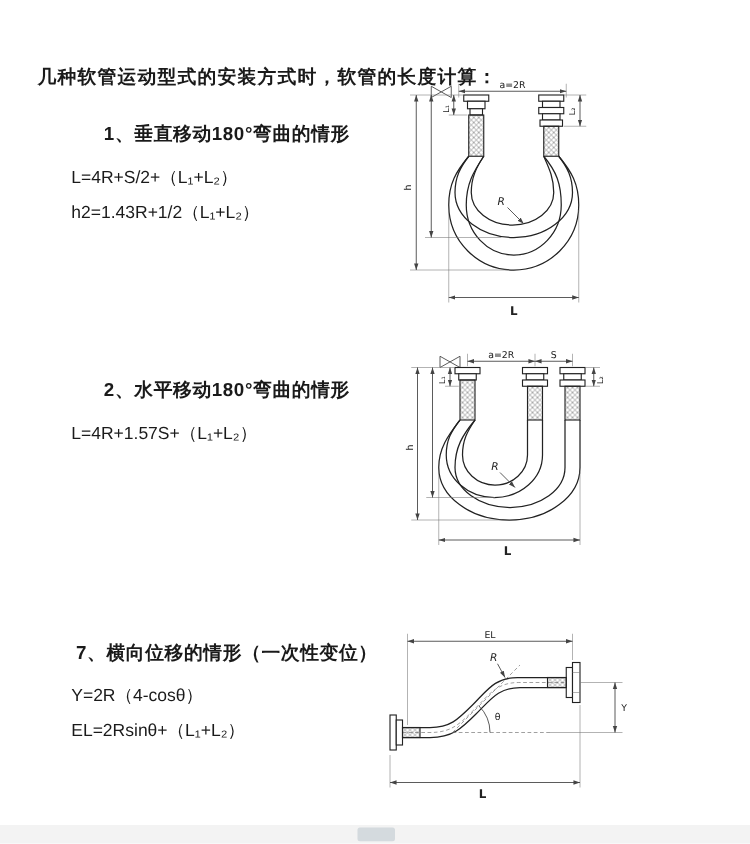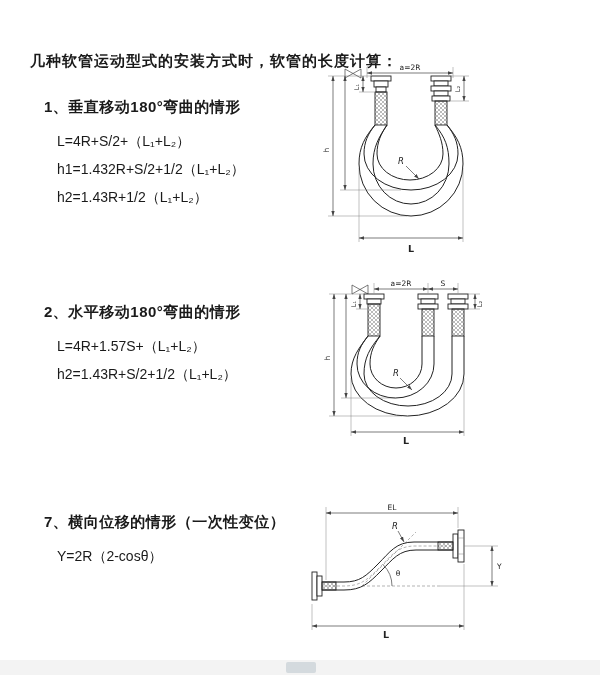--- a/index.html
+++ b/index.html
@@ -9,21 +9,21 @@
     font-family:"Liberation Sans","DejaVu Sans",sans-serif;
     color:#1a1a1a;
     position:relative;
     overflow:hidden;
   }
   .title {
     position:absolute; left:30px; top:20px;
     font-size:15px; font-weight:bold; letter-spacing:1px; white-space:nowrap;margin-top:32px;
   }
   .sec { position:absolute; left:44px; width:275px; }
-  .sec h2 { font-size:15px; font-weight:bold; letter-spacing:.5px; white-space:nowrap; }
+  .sec h2 { font-size:15px; font-weight:bold; letter-spacing:.5px; white-space:nowrap;text-align:center; }
   .sec .formulas { margin:10px 0 0 13px; }
   .sec .formulas p { font-size:14px; line-height:28px; white-space:nowrap; }
   .diagram { position:absolute; }
   svg text { font-family:"DejaVu Sans",sans-serif; fill:#222; }
   .dim  { stroke:#444; stroke-width:.7; fill:none; }
   .ext  { stroke:#777; stroke-width:.45; fill:none; }
   .hose { stroke:#222; stroke-width:1; fill:none; }
   .dash { stroke:#666; stroke-width:.5; fill:none; stroke-dasharray:3 2; }
   .part { stroke:#222; stroke-width:.9; fill:#ffffff; }
   .braid{ stroke:#222; stroke-width:.9; }
@@ -39,21 +39,20 @@
 <body>
 
 <div class="page">
 
   <h1 class="title">几种软管运动型式的安装方式时，软管的长度计算：</h1>
 
   <section class="sec" style="top:98px">
     <h2>1、垂直移动180°弯曲的情形</h2>
     <div class="formulas">
       <p>L=4R+S/2+（L₁+L₂）</p>
-      <p>h1=1.432R+S/2+1/2（L₁+L₂）</p>
       <p>h2=1.43R+1/2（L₁+L₂）</p>
     </div>
   </section>
 
   <svg class="diagram" style="left:303px;top:62px" width="200" height="192" viewBox="0 0 200 192">
     <defs>
       <marker id="arr1" markerWidth="8" markerHeight="6" refX="7.5" refY="3" orient="auto-start-reverse">
         <path d="M0,0.5 L7.5,3 L0,5.5 Z" fill="#444"></path>
       </marker>
       <pattern id="ht1" width="4" height="4" patternUnits="userSpaceOnUse">
@@ -125,21 +124,20 @@
       <line class="ext" x1="160" y1="106" x2="160" y2="180"></line>
       <line class="dim" x1="56" y1="176" x2="160" y2="176" marker-start="url(#arr1)" marker-end="url(#arr1)"></line>
       <text class="lbl-b" x="108" y="190" text-anchor="middle">L</text>
     </g>
   </svg>
 
   <section class="sec" style="top:303px">
     <h2>2、水平移动180°弯曲的情形</h2>
     <div class="formulas">
       <p>L=4R+1.57S+（L₁+L₂）</p>
-      <p>h2=1.43R+S/2+1/2（L₁+L₂）</p>
     </div>
   </section>
 
   <svg class="diagram" style="left:306px;top:278px" width="200" height="168" viewBox="0 0 200 168">
     <defs>
       <marker id="arr2" markerWidth="8" markerHeight="6" refX="7.5" refY="3" orient="auto-start-reverse">
         <path d="M0,0.5 L7.5,3 L0,5.5 Z" fill="#444"></path>
       </marker>
       <pattern id="ht2" width="4" height="4" patternUnits="userSpaceOnUse">
         <path d="M0,0 L4,4 M4,0 L0,4" stroke="#777" stroke-width="0.5"></path>
@@ -216,21 +214,22 @@
       <line class="ext" x1="45" y1="100" x2="45" y2="158"></line>
       <line class="ext" x1="158" y1="100" x2="158" y2="158"></line>
       <line class="dim" x1="45" y1="154" x2="158" y2="154" marker-start="url(#arr2)" marker-end="url(#arr2)"></line>
       <text class="lbl-b" x="100" y="166" text-anchor="middle">L</text>
     </g>
   </svg>
 
   <section class="sec" style="top:513px">
     <h2>7、横向位移的情形（一次性变位）</h2>
     <div class="formulas">
-      <p>Y=2R（2-cosθ）</p>
+      <p>Y=2R（4-cosθ）</p>
+      <p>EL=2Rsinθ+（L₁+L₂）</p>
     </div>
   </section>
 
   <svg class="diagram" style="left:298px;top:502px" width="215" height="138" viewBox="0 0 215 138">
     <defs>
       <marker id="arr3" markerWidth="8" markerHeight="6" refX="7.5" refY="3" orient="auto-start-reverse">
         <path d="M0,0.5 L7.5,3 L0,5.5 Z" fill="#444"></path>
       </marker>
       <pattern id="ht3" width="4" height="4" patternUnits="userSpaceOnUse">
         <path d="M0,0 L4,4 M4,0 L0,4" stroke="#777" stroke-width="0.5"></path>

